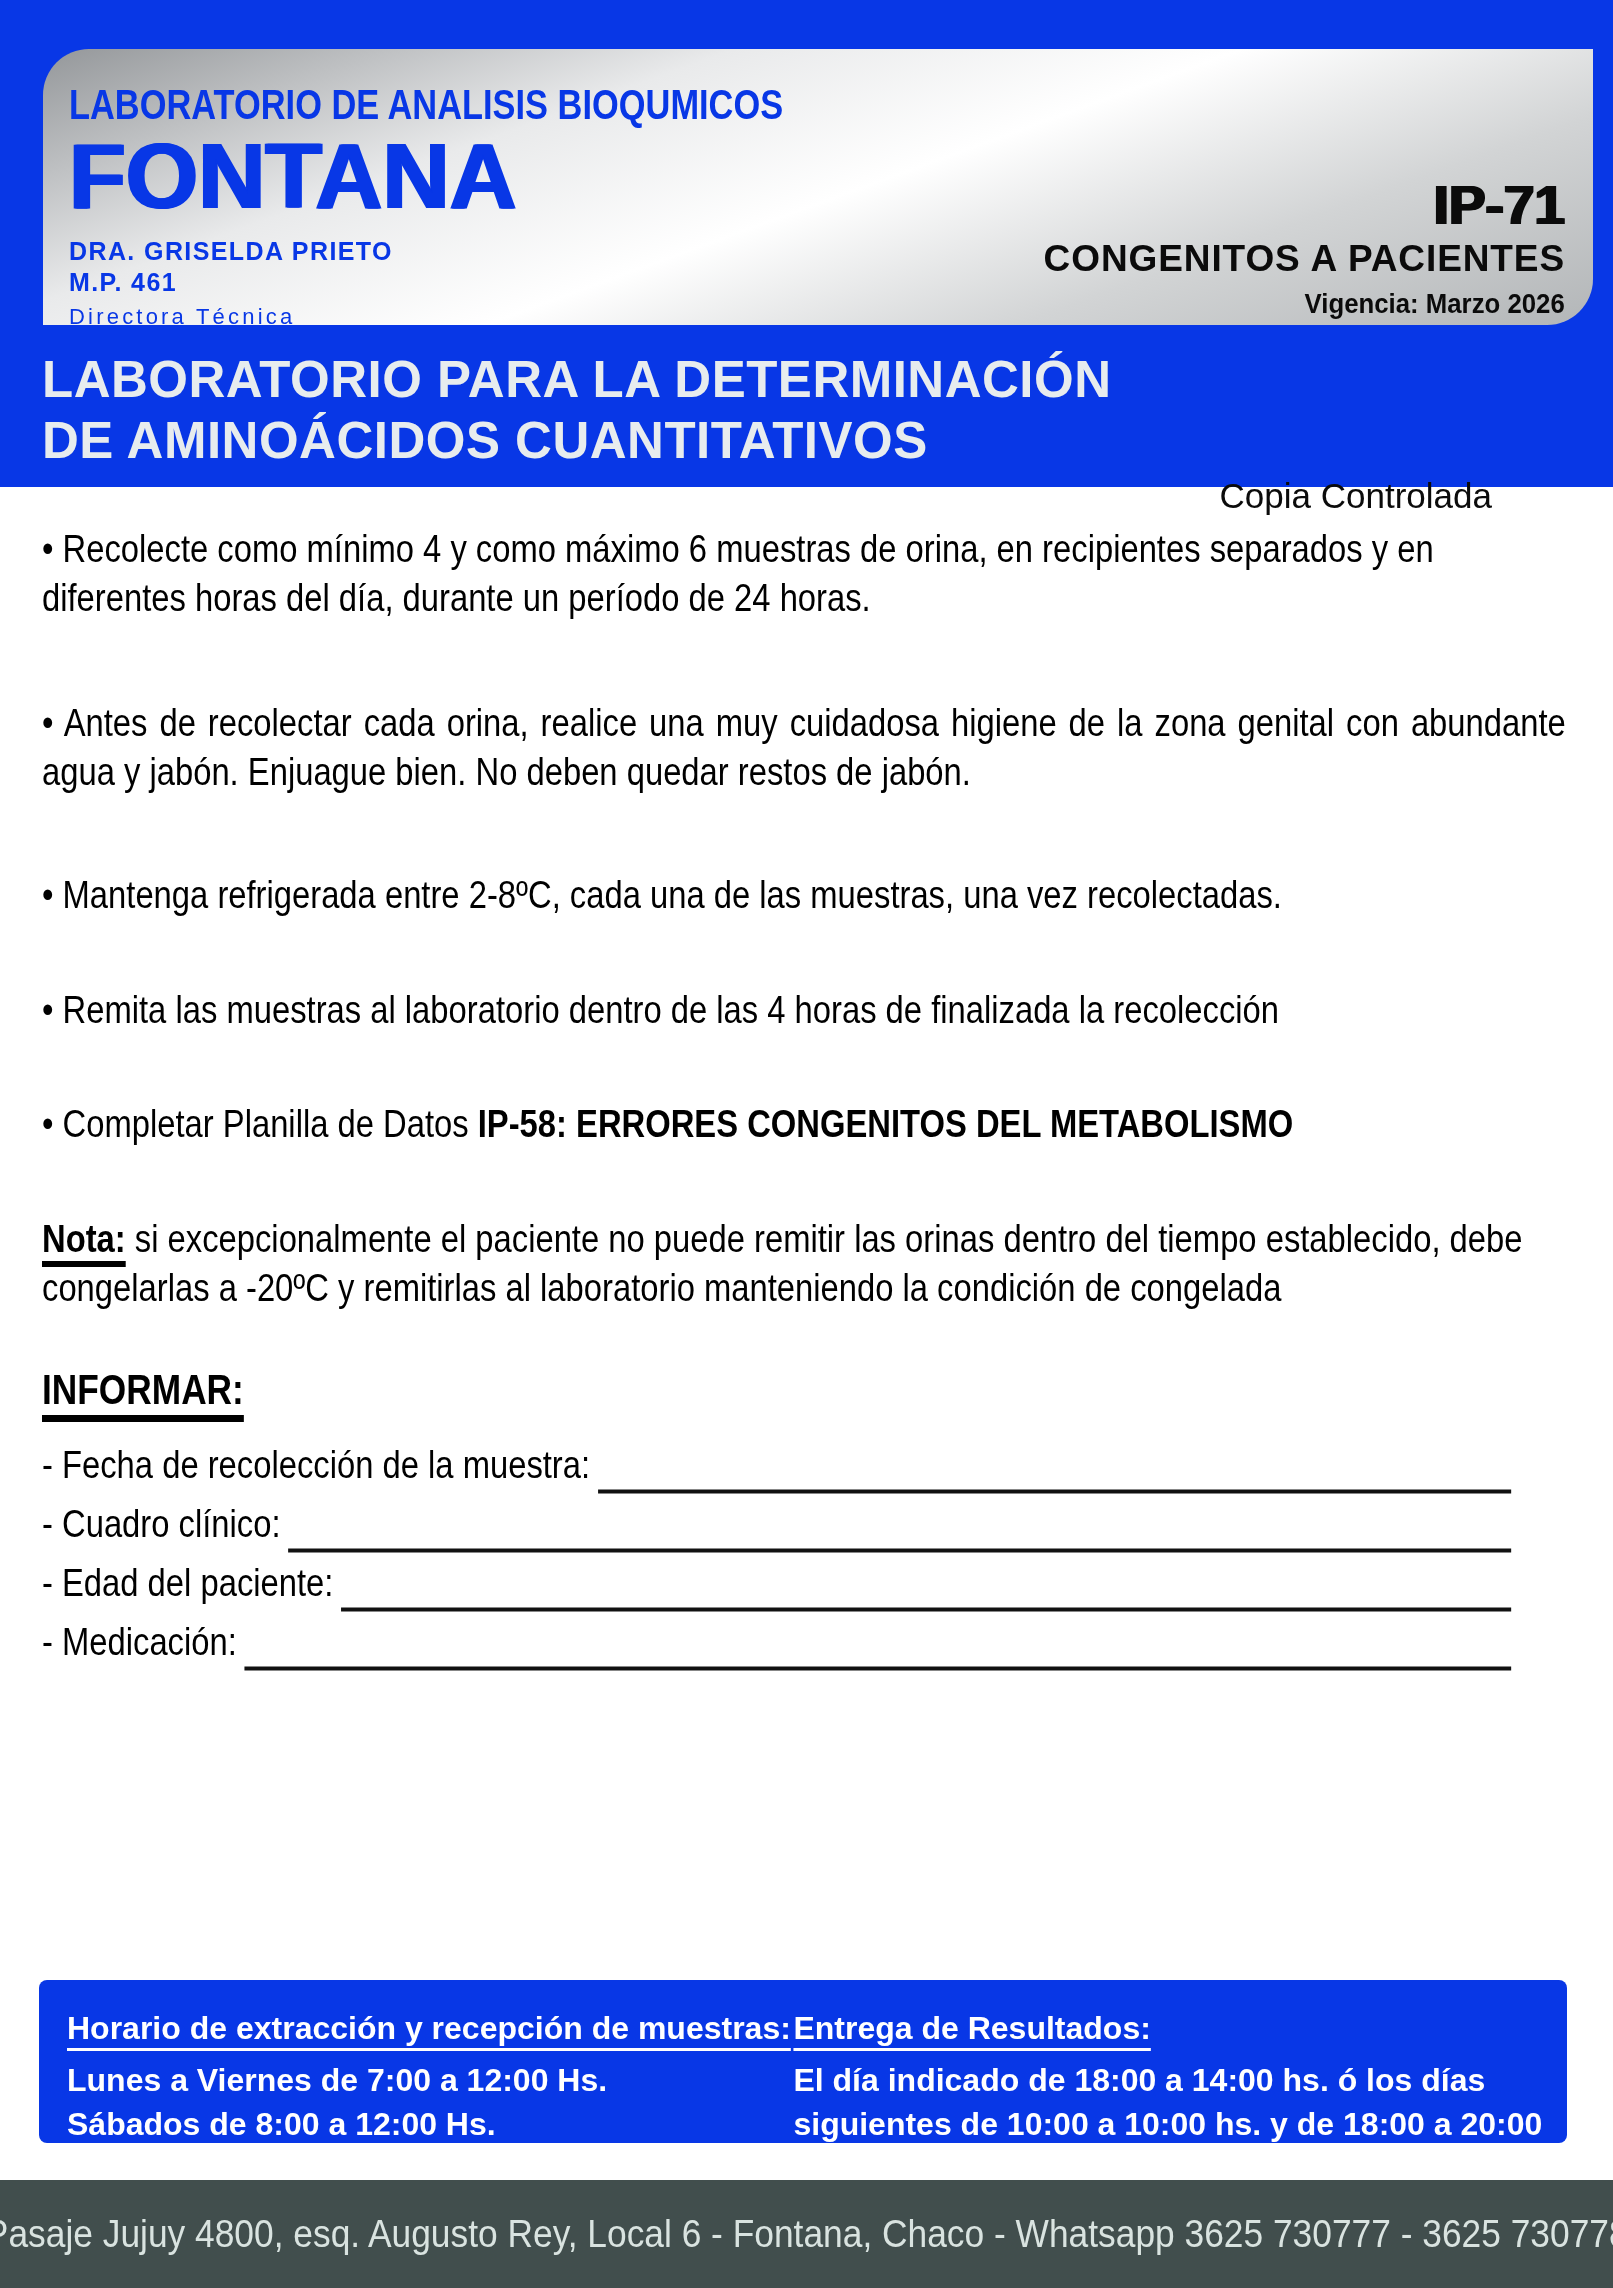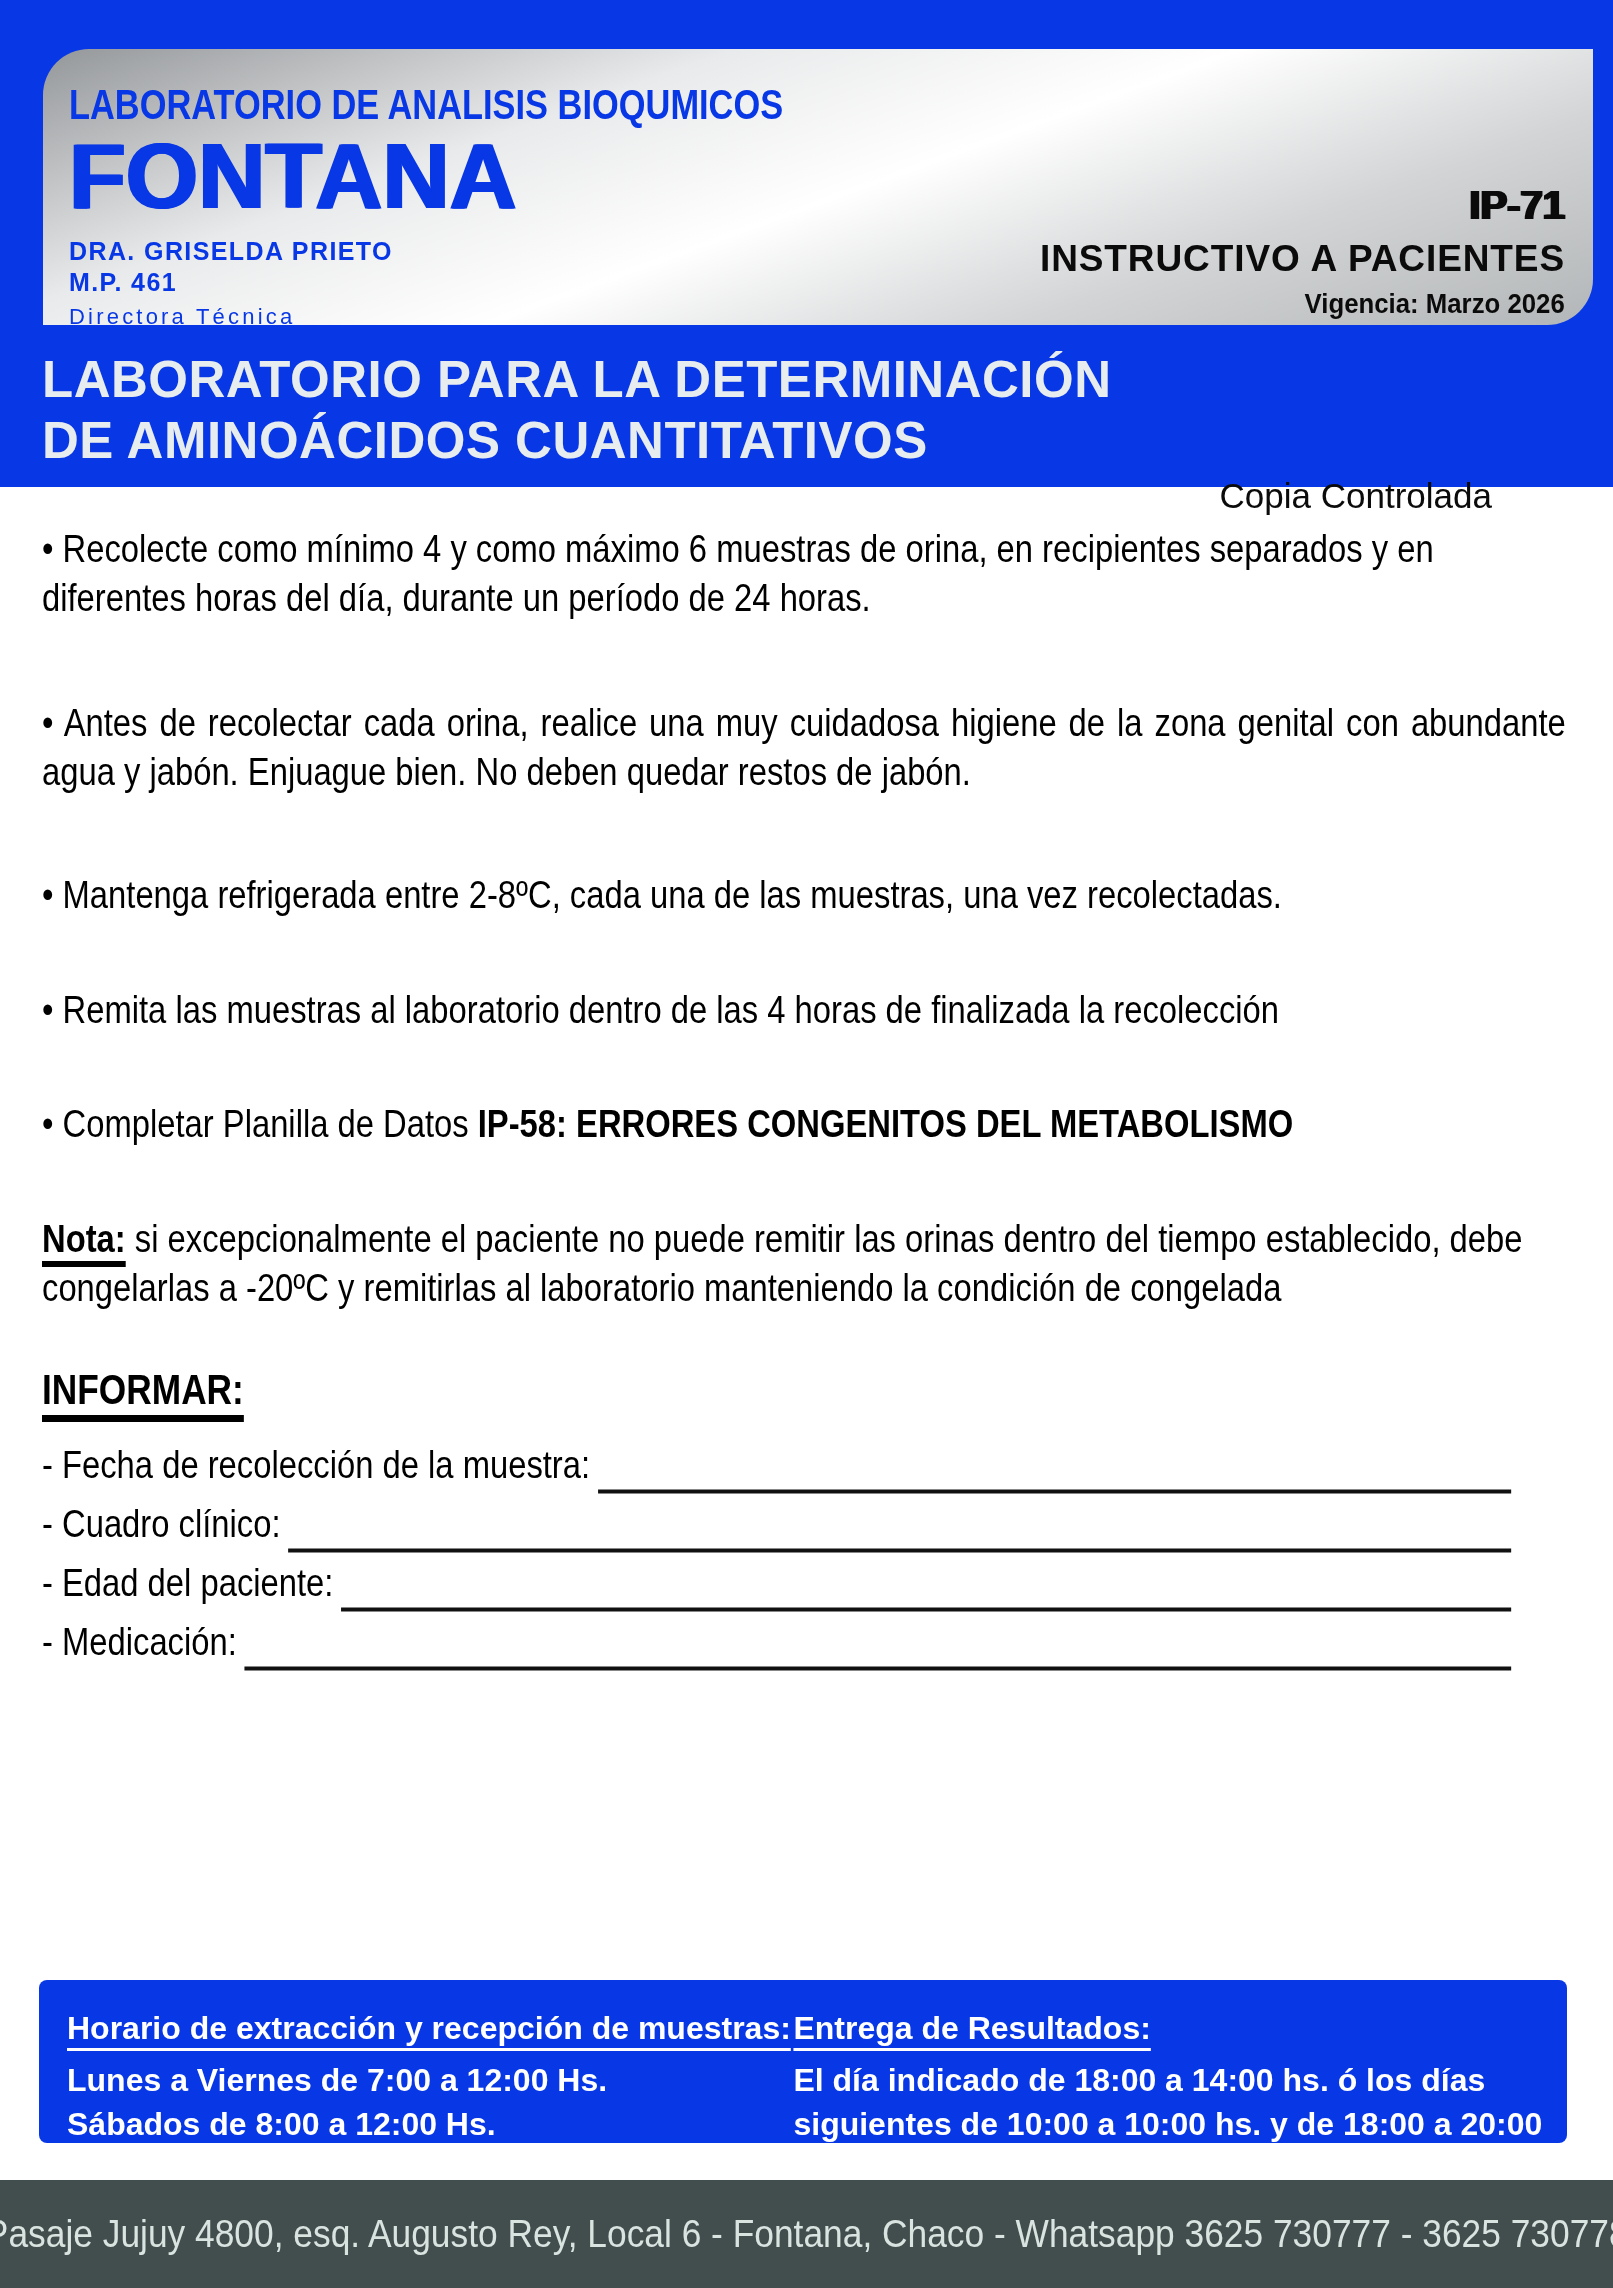--- a/index.html
+++ b/index.html
@@ -25,21 +25,21 @@
   }
   .brand{
     font-size:93px; font-weight:bold; line-height:1.02; letter-spacing:0px;
     text-shadow:1.5px 0 0 currentColor, -1.5px 0 0 currentColor;
   }
   .dra{font-size:25px; font-weight:bold; letter-spacing:1.4px; margin-top:13px;}
   .mp{font-size:25px; font-weight:bold; letter-spacing:1.4px; margin-top:1.8px;}
   .role{font-size:22px; font-weight:normal; letter-spacing:3.2px; margin-top:7.4px;}
   .right-block{position:absolute; right:28px; top:127px; text-align:right; color:#0b0b0b;}
   .doc-code{
-    font-size:40px; font-weight:bold; line-height:59px;
+    font-size:55px; font-weight:bold; line-height:59px;
     text-shadow:1.4px 0 0 currentColor, -1.4px 0 0 currentColor;
   }
   .doc-type{font-size:37px; font-weight:bold; letter-spacing:0.9px; line-height:48px;}
   .validity{
     position:absolute; right:28px; bottom:5.5px; font-size:28px; font-weight:bold;
     transform:scaleX(0.92); transform-origin:100% 50%; color:#0b0b0b;
   }
   
   .title-banner{
     position:absolute; left:42px; top:349px; color:#e7ecee;
@@ -108,21 +108,21 @@
     <div class="gray-box">
       <div class="lab-block">
         <div class="lab-line">LABORATORIO DE ANALISIS BIOQUMICOS</div>
         <div class="brand">FONTANA</div>
         <div class="dra">DRA. GRISELDA PRIETO</div>
         <div class="mp">M.P. 461</div>
         <div class="role">Directora Técnica</div>
       </div>
       <div class="right-block">
         <div class="doc-code">IP-71</div>
-        <div class="doc-type">INSTRUCTIVO A PACIENTES</div>
+        <div class="doc-type">CONGENITOS A PACIENTES</div>
       </div>
       <div class="validity">Vigencia: Marzo 2026</div>
     </div>
     <div class="title-banner">
       <div>LABORATORIO PARA LA DETERMINACIÓN</div>
       <div>DE AMINOÁCIDOS CUANTITATIVOS</div>
     </div>
   </div>
 
   <div class="copia">Copia Controlada</div>

